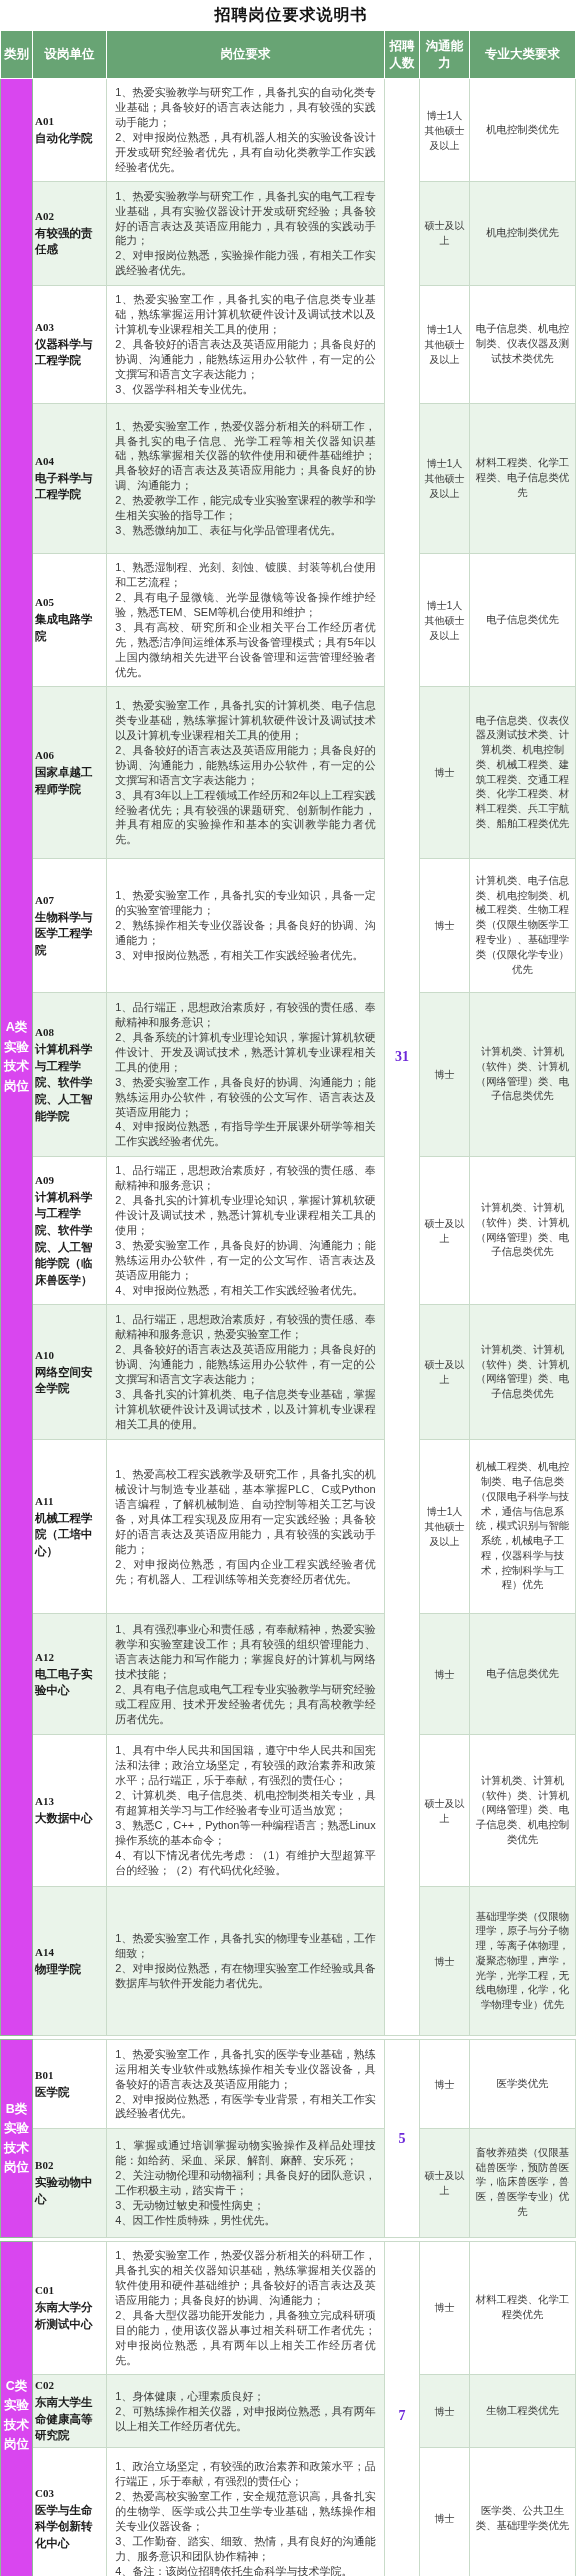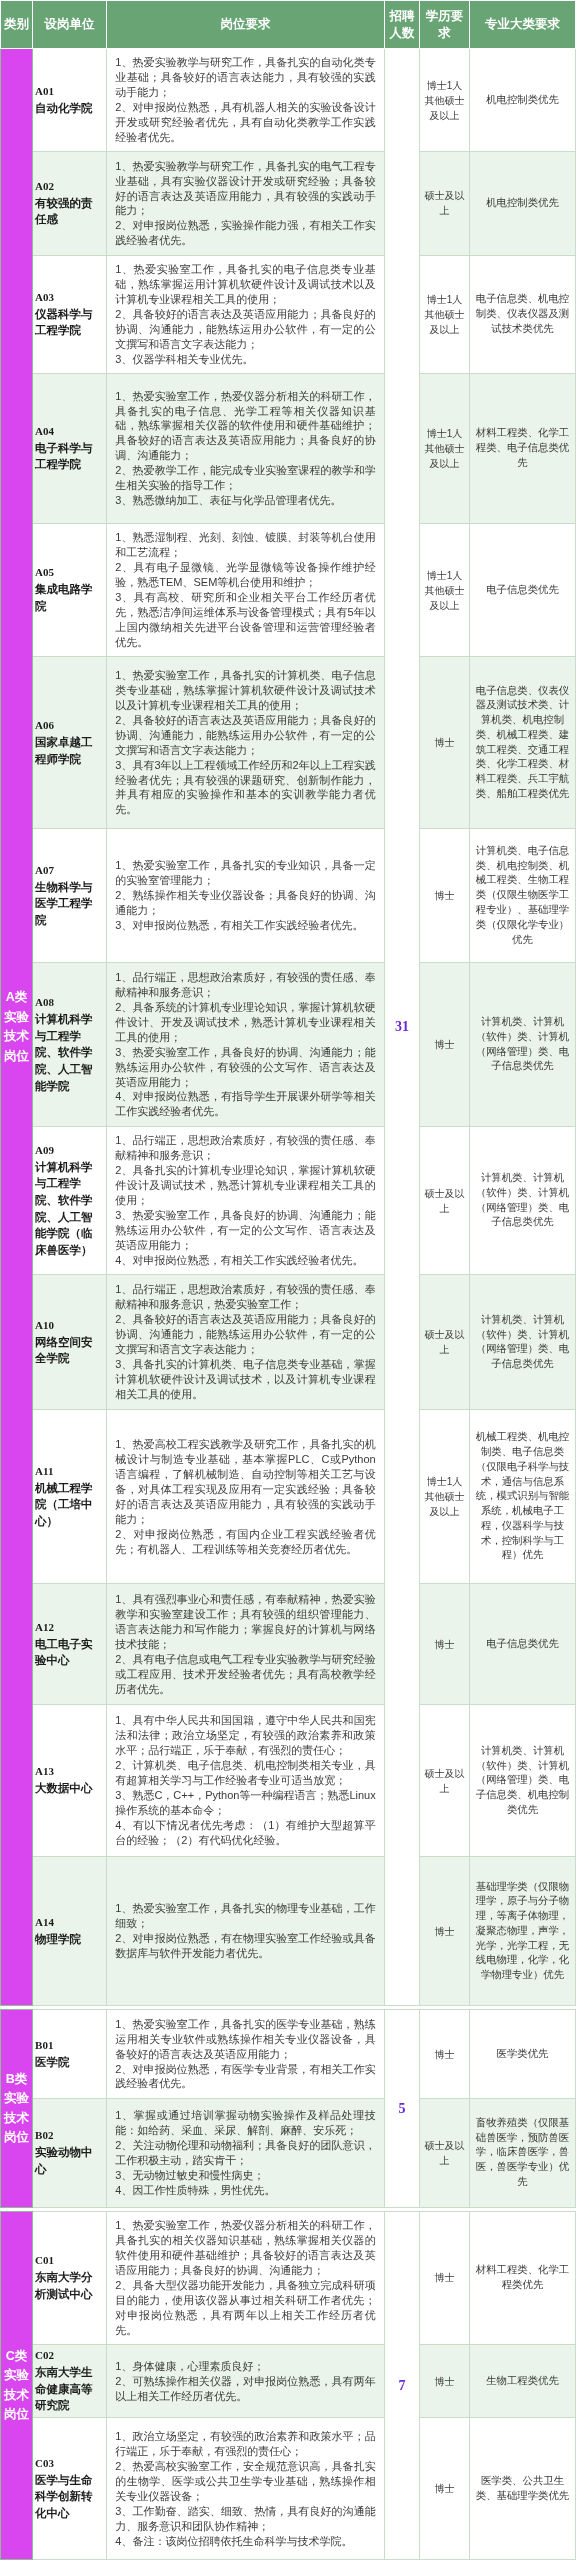--- a/index.html
+++ b/index.html
@@ -31,37 +31,38 @@
   td.edu-cell{text-align:center;color:#3a3a3a;font-size:10px;line-height:1.5;padding:2.1px 4.2px;}
   td.major-cell{text-align:center;color:#3a3a3a;font-size:10.4px;line-height:1.42;padding:4.2px 3.1px;}
   tr.r-even td.unit-cell,tr.r-even td.req-cell,tr.r-even td.edu-cell,tr.r-even td.major-cell{background:#ffffff;}
   tr.r-odd td.unit-cell,tr.r-odd td.req-cell,tr.r-odd td.edu-cell,tr.r-odd td.major-cell{background:#eaf4ea;}
   tr.spacer-row td{border:none;background:#ffffff;height:3.1px;padding:0;}
 </style>
 </head>
 <body>
 
 <div class="page">
+  <div class="title">招聘岗位要求说明书</div>
 
   <table class="jobs">
     <colgroup>
       <col class="c-cat">
         <col class="c-unit">
         <col class="c-req">
       <col class="c-num">
         <col class="c-edu">
         <col class="c-major">
     </colgroup>
     <thead>
       <tr>
         <th>类别</th>
         <th>设岗单位</th>
         <th>岗位要求</th>
         <th>招聘人数</th>
-        <th>学历要求</th>
+        <th>沟通能力</th>
         <th>专业大类要求</th>
       </tr>
     </thead>
     <tbody>
         <tr class="r-even" style="height: 97px;">
           <td class="cat-cell" rowspan="14">
             <div>A类</div>
             <div>实验</div>
             <div>技术</div>
             <div>岗位</div>

